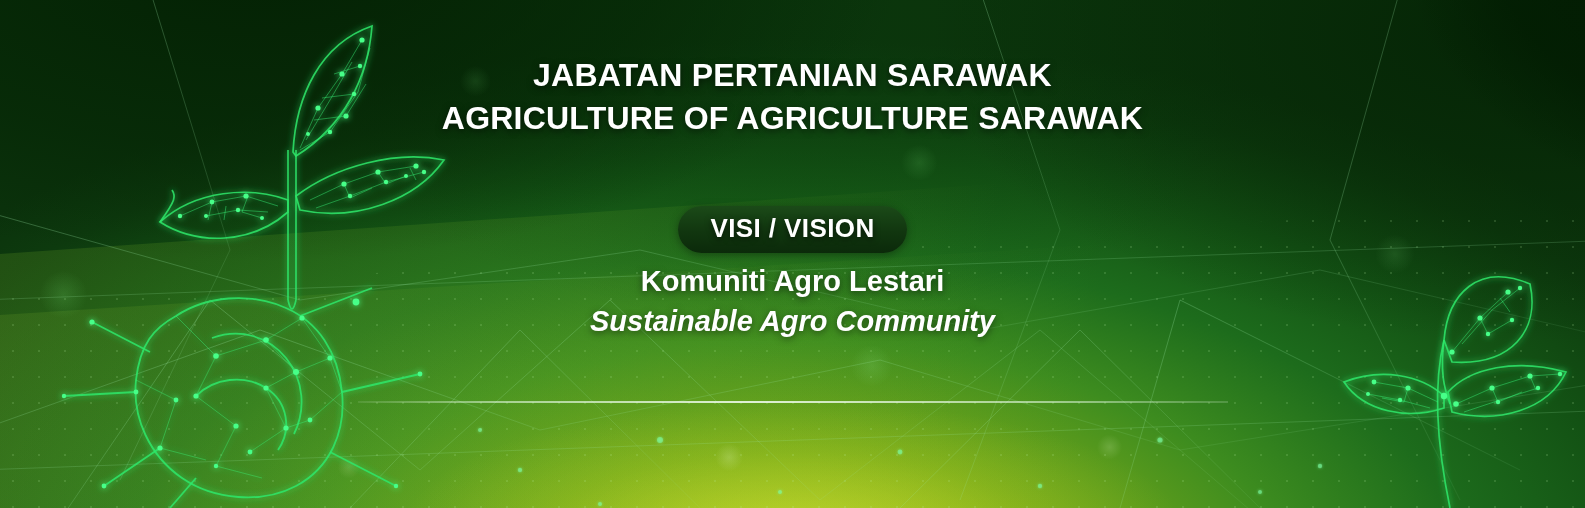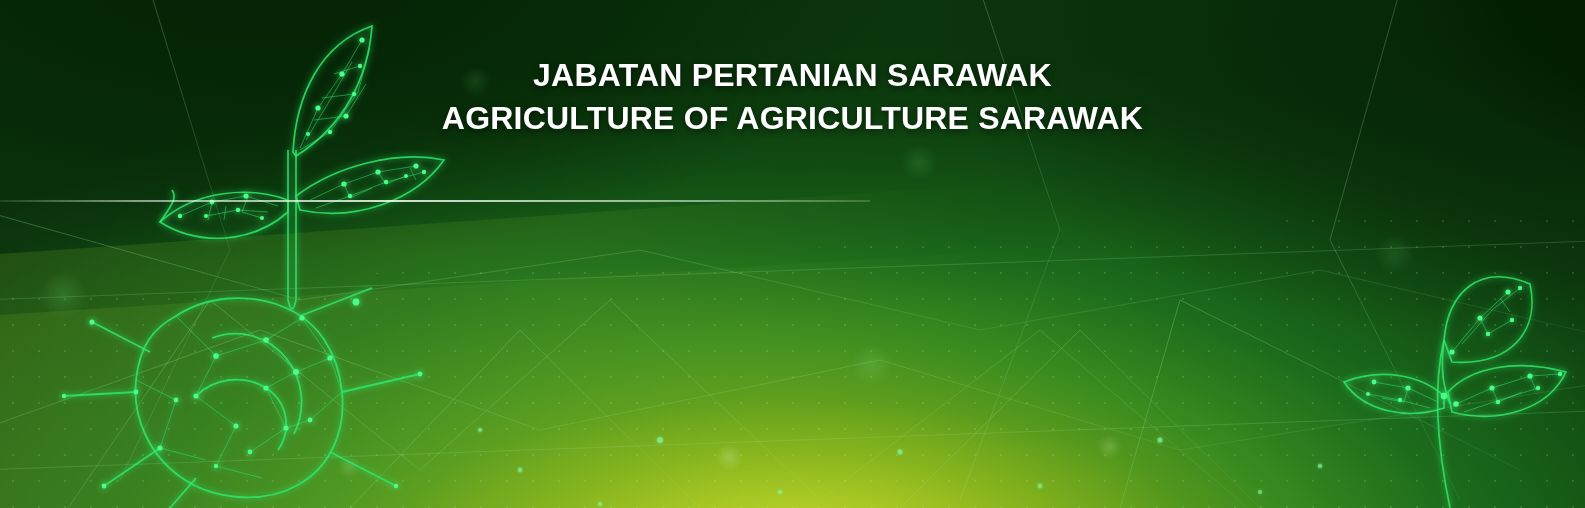--- a/index.html
+++ b/index.html
@@ -65,20 +65,21 @@
     opacity: .8;
   }
   .bg-svg { position: absolute; inset: 0; width: 100%; height: 100%; }
 
   
   .content {
     position: absolute;
     inset: 0;
     display: flex;
     flex-direction: column;
+    align-items: center;
     z-index: 5;
     gap: 44px;
   }
 
   .title-block { margin-top: 54px; text-align: center; }
   .title-line {
     color: #ffffff;
     font-weight: bold;
     font-size: 32px;
     letter-spacing: .2px;
@@ -327,18 +328,23 @@
     </g>
   </svg>
 
   <div class="content">
 
     <div class="title-block">
       <div class="title-line">JABATAN PERTANIAN SARAWAK</div>
       <div class="title-line">AGRICULTURE OF AGRICULTURE SARAWAK</div>
     </div>
 
+    <div class="vision-block">
+      <div class="pill">VISI / VISION</div>
+      <div class="stmt-my">Komuniti Agro Lestari</div>
+      <div class="stmt-en">Sustainable Agro Community</div>
+    </div>
 
     <div class="divider"></div>
 
 
   </div>
 </div>
 
 </body></html>

